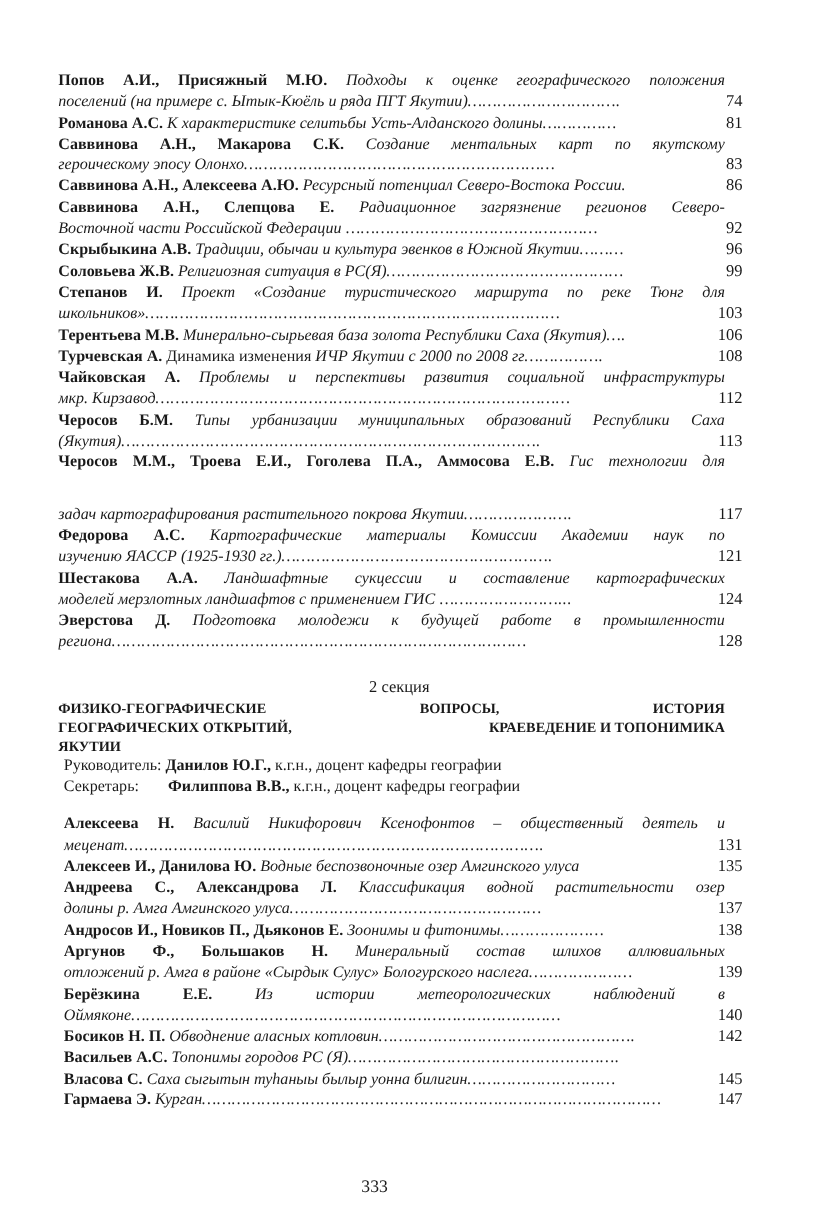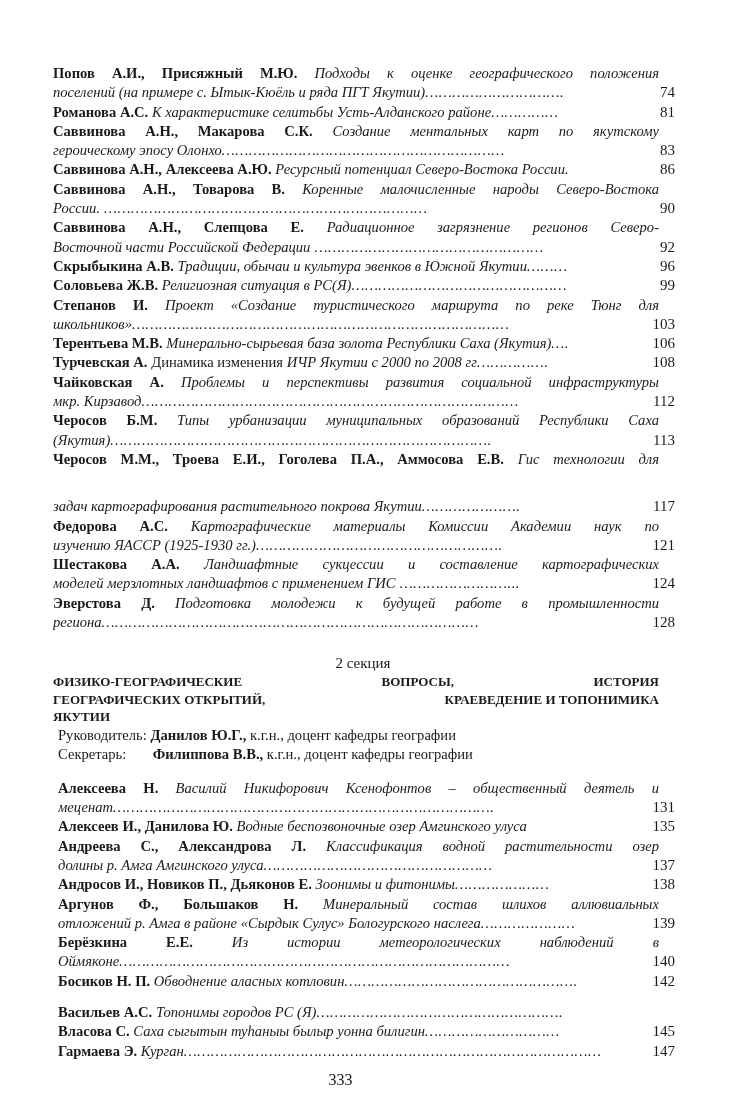--- a/index.html
+++ b/index.html
@@ -33,36 +33,31 @@
 <body>
 
 <div class="page">
   <div id="sec1">
       <div class="entry">
         <span class="line" style="width: 606px;"><span class="authors">Попов А.И., Присяжный М.Ю.</span> <span class="title">Подходы к оценке географического  положения</span></span>
         <span class="line last" style="width: 606px;"><span class="title">поселений (на примере с. Ытык-Кюёль и ряда ПГТ Якутии)</span><span class="dots">………………………….</span></span>
         <span class="pg">74</span>
       </div>
       <div class="entry">
-        <span class="line last" style="width: 606px;"><span class="authors">Романова А.С.</span> <span class="title">К характеристике селитьбы Усть-Алданского районе</span><span class="dots">……………</span></span>
+        <span class="line last" style="width: 606px;"><span class="authors">Романова А.С.</span> <span class="title">К характеристике селитьбы Усть-Алданского долины</span><span class="dots">……………</span></span>
         <span class="pg">81</span>
       </div>
       <div class="entry">
         <span class="line" style="width: 606px;"><span class="authors">Саввинова А.Н., Макарова С.К.</span> <span class="title">Создание ментальных карт по якутскому</span></span>
         <span class="line last" style="width: 606px;"><span class="title">героическому эпосу Олонхо</span><span class="dots">………………………………………………………</span></span>
         <span class="pg">83</span>
       </div>
       <div class="entry">
         <span class="line last" style="width: 606px;"><span class="authors">Саввинова А.Н., Алексеева А.Ю.</span> <span class="title">Ресурсный потенциал Северо-Востока России.</span></span>
         <span class="pg">86</span>
-      </div>
-      <div class="entry">
-        <span class="line" style="width: 606px;"><span class="authors">Саввинова А.Н., Товарова В.</span> <span class="title">Коренные малочисленные народы Северо-Востока</span></span>
-        <span class="line last" style="width: 606px;"><span class="title">России.</span><span class="dots"> ………………………………………………………………</span></span>
-        <span class="pg">90</span>
       </div>
       <div class="entry">
         <span class="line" style="width: 606px;"><span class="authors">Саввинова А.Н., Слепцова Е.</span> <span class="title">Радиационное загрязнение регионов Северо-</span></span>
         <span class="line last" style="width: 606px;"><span class="title">Восточной части Российской Федерации</span><span class="dots"> ……………………………………………</span></span>
         <span class="pg">92</span>
       </div>
       <div class="entry">
         <span class="line last" style="width: 606px;"><span class="authors">Скрыбыкина А.В.</span> <span class="title">Традиции, обычаи и культура эвенков в Южной Якутии</span><span class="dots">………</span></span>
         <span class="pg">96</span>
       </div>
@@ -164,21 +159,21 @@
       <div class="entry">
         <span class="line" style="width: 601px;"><span class="authors">Берёзкина Е.Е.</span> <span class="title">Из истории метеорологических наблюдений в</span></span>
         <span class="line last" style="width: 601px;"><span class="title">Оймяконе</span><span class="dots">……………………………………………………………………………</span></span>
         <span class="pg">140</span>
       </div>
       <div class="entry">
         <span class="line last" style="width: 601px;"><span class="authors">Босиков Н. П.</span> <span class="title">Обводнение аласных котловин</span><span class="dots">…………………………………………….</span></span>
         <span class="pg">142</span>
       </div>
       <div class="entry">
-        <span class="line last" style="width: 601px; margin-top: 12px;"><span class="authors">Васильев А.С.</span> <span class="title">Топонимы  городов РС (Я)</span><span class="dots">……………………………………………….</span></span>
+        <span class="line last" style="width: 601px;"><span class="authors">Васильев А.С.</span> <span class="title">Топонимы  городов РС (Я)</span><span class="dots">……………………………………………….</span></span>
       </div>
       <div class="entry">
         <span class="line last" style="width: 601px;"><span class="authors">Власова С.</span> <span class="title">Саха сыгытын туһаныы былыр уонна билигин</span><span class="dots">…………………………</span></span>
         <span class="pg">145</span>
       </div>
       <div class="entry">
         <span class="line last" style="width: 601px;"><span class="authors">Гармаева Э.</span> <span class="title">Курган</span><span class="dots">…………………………………………………………………………………</span></span>
         <span class="pg">147</span>
       </div>
     </div>

